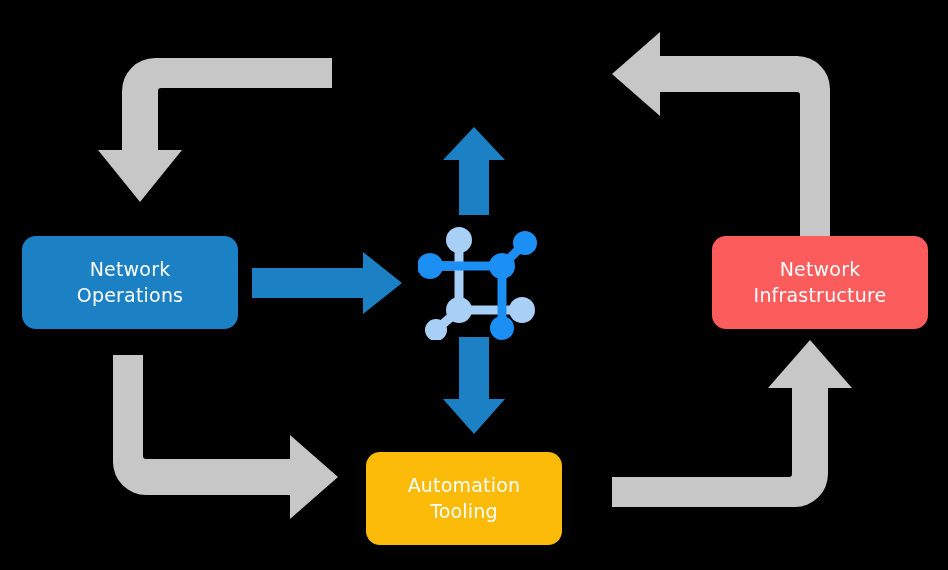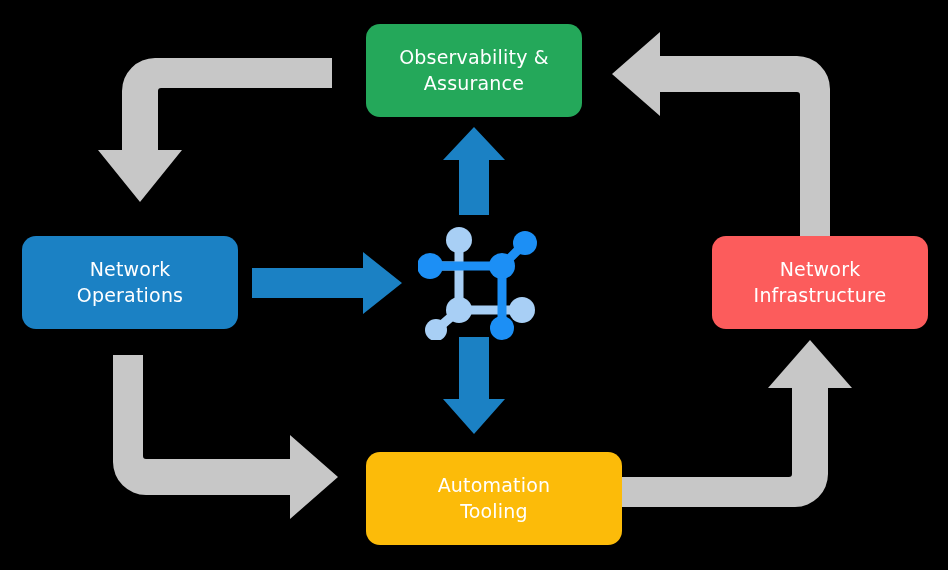--- a/index.html
+++ b/index.html
@@ -30,21 +30,21 @@
     line-height: 1.32;
     letter-spacing: 0.2px;
     box-sizing: border-box;
     padding: 4px 10px;
   }
   .node-box .label { display: block; white-space: pre-line; }
 
   #box-observability { left: 366px; top: 24px;  width: 216px; height: 93px; background: #24A85A; }
   #box-netops        { left: 22px;  top: 236px; width: 216px; height: 93px; background: #1B81C4; }
   #box-netinfra      { left: 712px; top: 236px; width: 216px; height: 93px; background: #FC5C5C; }
-  #box-automation    { left: 366px; top: 452px; width: 256px; height: 93px; background: #FCBB09; }
+  #box-automation    { left: 366px; top: 452px; width: 196px; height: 93px; background: #FCBB09; }
 
   
   .svg-layer {
     position: absolute;
     left: 0; top: 0;
     width: 948px; height: 570px;
     pointer-events: none;
   }
 
   
@@ -191,24 +191,20 @@
     </g>
 
     <g fill="#1C8FF5">
       <circle cx="12" cy="48" r="13"></circle>
       <circle cx="84" cy="48" r="13"></circle>
       <circle cx="107" cy="25" r="12"></circle>
       <circle cx="84" cy="110" r="12"></circle>
     </g>
   </svg>
 
-  <div class="node-box" id="box-observability" style="background: rgb(36, 168, 90); color: rgb(255, 255, 255);">
-    <span class="label">Observability &amp;
-Assurance</span>
-  </div>
 
   <div class="node-box" id="box-netops" style="background: rgb(27, 129, 196); color: rgb(255, 255, 255);">
     <span class="label">Network
 Operations</span>
   </div>
 
   <div class="node-box" id="box-netinfra" style="background: rgb(252, 92, 92); color: rgb(255, 255, 255);">
     <span class="label">Network
 Infrastructure</span>
   </div>

